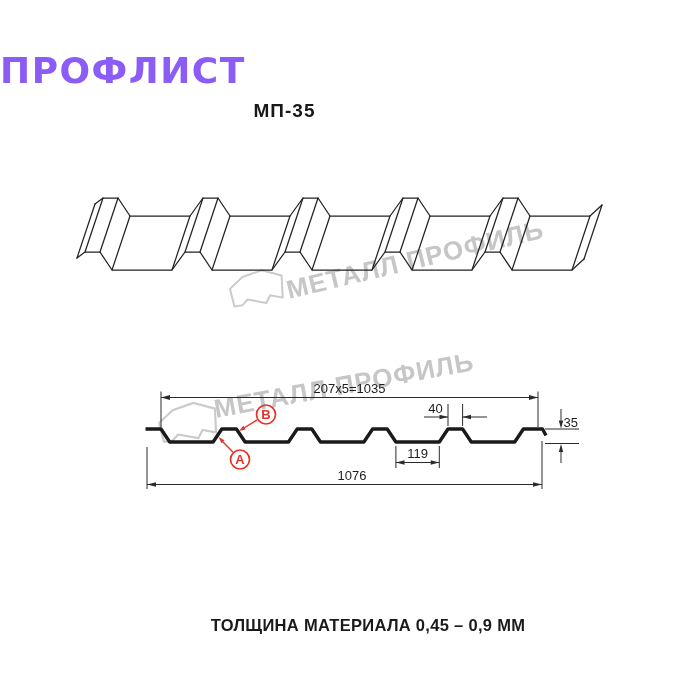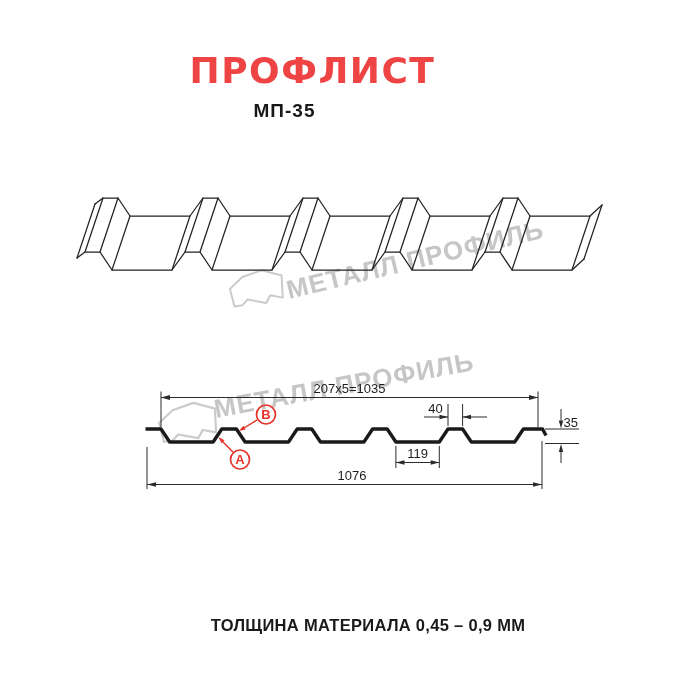--- a/index.html
+++ b/index.html
@@ -1,23 +1,23 @@
 <!DOCTYPE html>
 <html><head>
 <meta charset="utf-8">
 <style>
   html,body{margin:0;padding:0;}
   body{
     width:700px;height:700px;background:#ffffff;position:relative;overflow:hidden;
     font-family:"Liberation Sans",sans-serif;
   }
   .page-title{
-    position:absolute;top:50px;left:0;width:625px;text-align:center;
+    position:absolute;top:50px;left:0;width:625px;
     font-family:"DejaVu Sans","Liberation Sans",sans-serif;
-    font-weight:700;font-size:36px;letter-spacing:1.5px;color:#ef4444;
+    font-weight:700;font-size:36px;letter-spacing:1.5px;color:#8b5cf6;
   }
   .page-subtitle{
     position:absolute;top:100px;left:0;width:569px;text-align:center;
     font-weight:700;font-size:19px;letter-spacing:1px;color:#181818;
   }
   .footer-note{
     position:absolute;top:616px;left:0;width:700px;text-align:center;
     font-weight:700;font-size:16.5px;letter-spacing:0.3px;color:#1a1a1a;padding-left:18px;
   }
   svg{position:absolute;top:0;left:0;}

